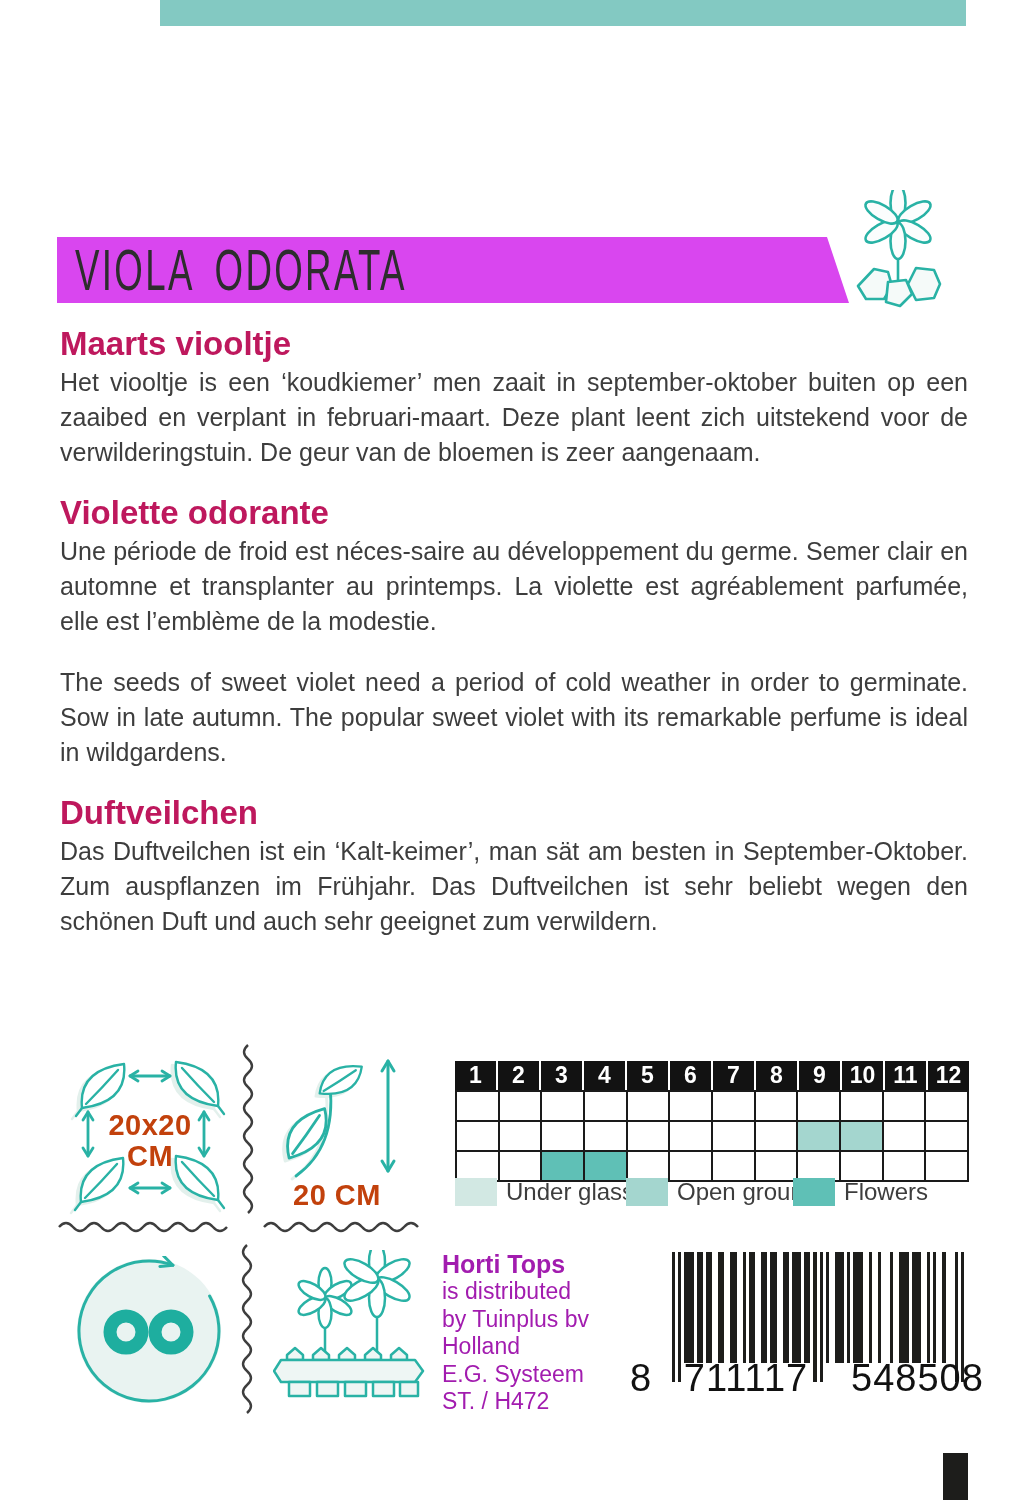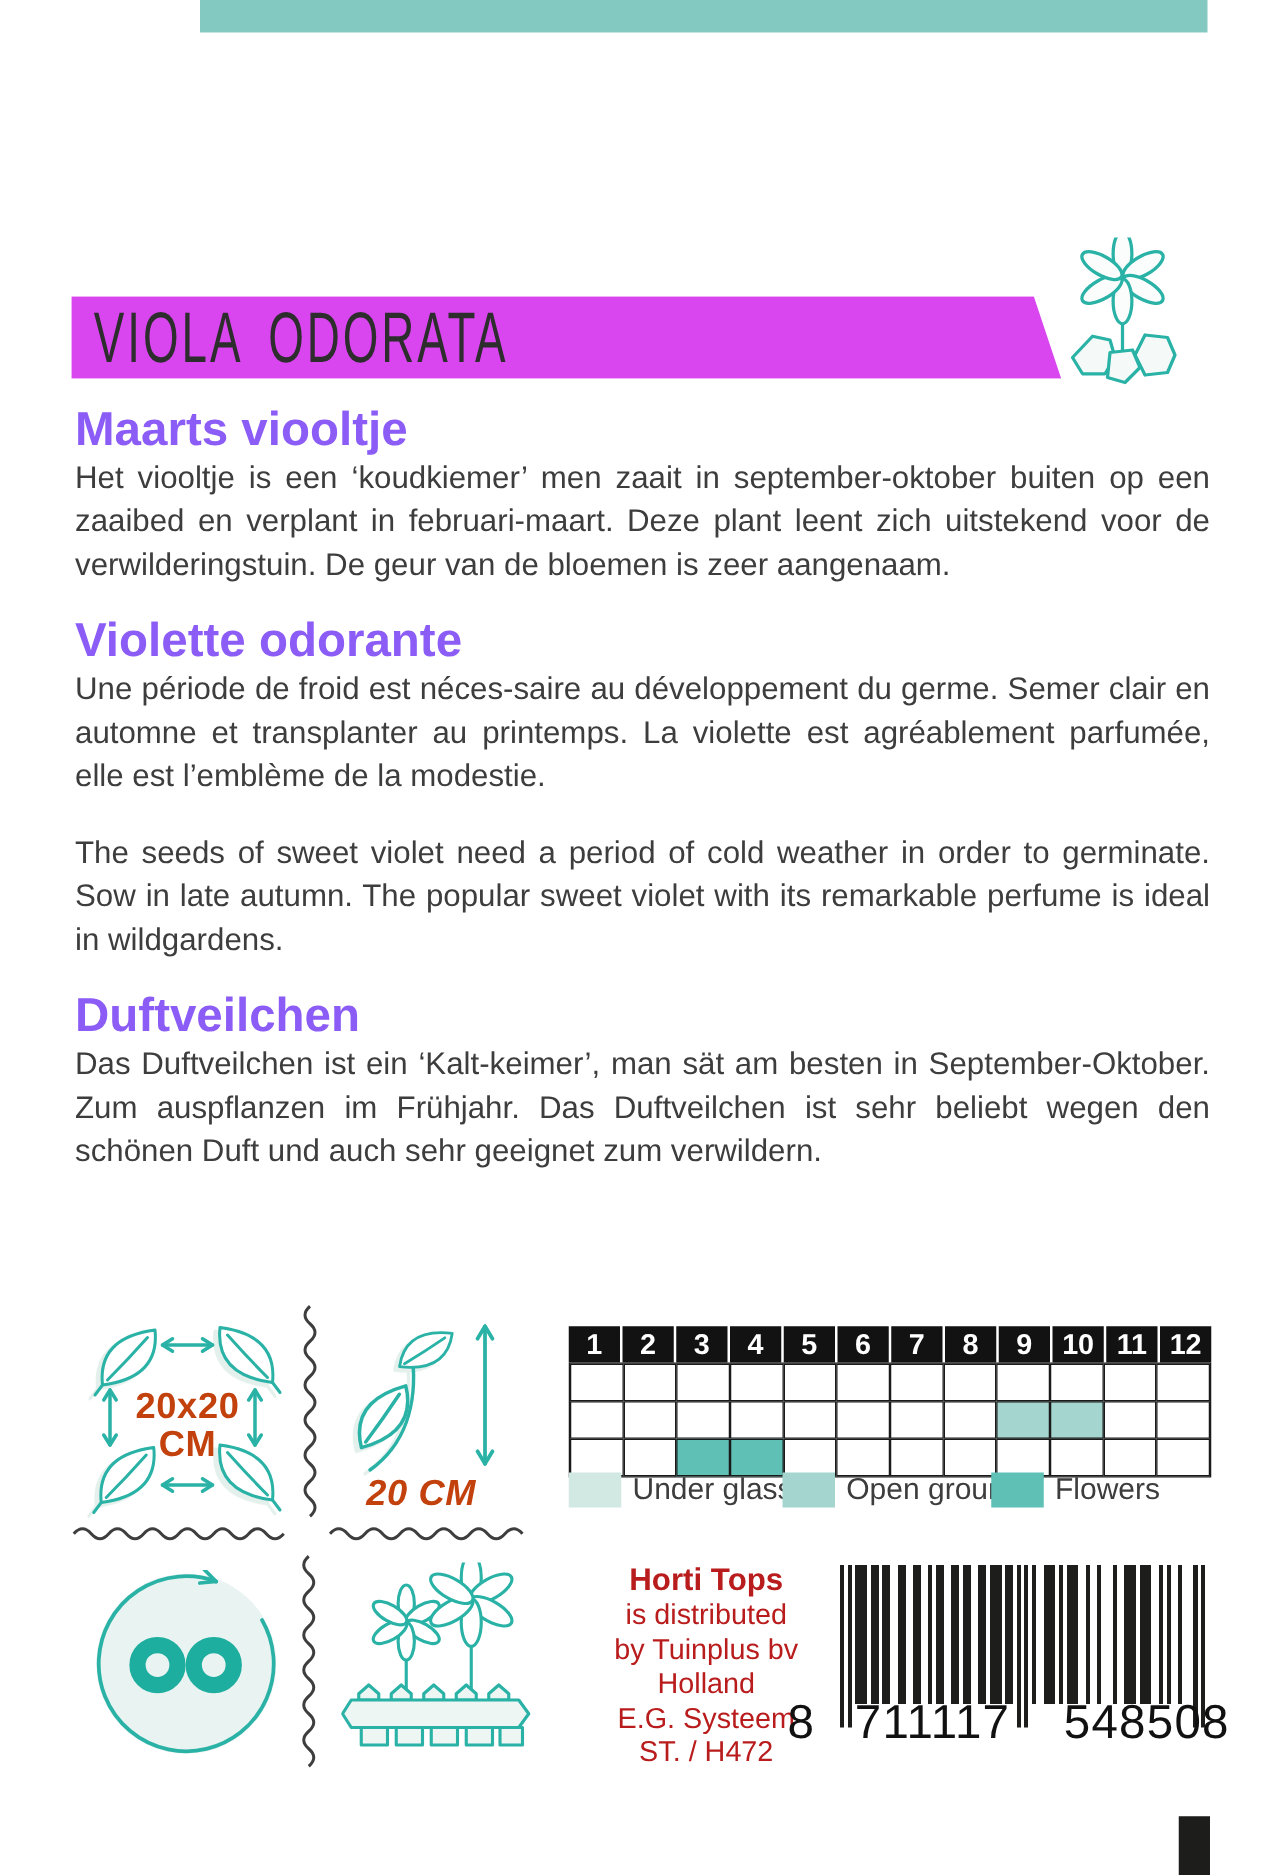--- a/index.html
+++ b/index.html
@@ -14,21 +14,21 @@
           clip-path:polygon(0 0,770px 0,792px 66px,0 66px);}
   .banner-title{position:absolute;left:18px;top:0;line-height:66px;font-size:47px;color:#2d2d2d;
           font-weight:400;letter-spacing:3px;word-spacing:12px;display:inline-block;
           transform:scale(0.78,1.22);transform-origin:0 50%;white-space:nowrap;}
 
   
   .flower-emblem{position:absolute;left:850px;top:190px;}
 
   
   .content{position:absolute;left:60px;top:327px;width:908px;}
-  .section h2{margin:0 0 4px 0;font-size:38px;line-height:34px;font-weight:700;color:#8b5cf6;}
+  .section h2{margin:0 0 4px 0;font-size:33px;line-height:34px;font-weight:700;color:#be185d;}
   .section p{margin:0 0 26px 0;font-size:25px;line-height:35px;color:#3d3d3d;text-align:justify;}
 
   
   .icon-teal{stroke:#29b2a5;fill:none;stroke-linecap:round;stroke-linejoin:round;}
   .leaf-shadow{filter:drop-shadow(-4px 3px 0 #e3f0ec);}
   .iconlabel{position:absolute;color:#c2410c;font-weight:700;font-size:29px;letter-spacing:0.5px;
              text-align:center;line-height:31px;}
 
   .wavy{position:absolute;}
 
@@ -41,21 +41,21 @@
   .cal-row{display:grid;grid-template-columns:repeat(12,1fr);}
   .cal-cell{height:28px;border:1px solid #1a1a1a;}
 
   
   .legend{position:absolute;left:455px;top:1178px;width:514px;height:30px;}
   .legend-item{position:absolute;display:flex;align-items:center;}
   .legend-swatch{width:42px;height:28px;display:inline-block;}
   .legend-label{font-size:24px;color:#3d3d3d;margin-left:9px;}
 
   
-  .distributor{position:absolute;left:470px;top:1250px;width:190px;color:#b91c1c;text-align:center;}
+  .distributor{position:absolute;left:442px;top:1250px;width:190px;color:#a21caf;}
   .distributor .d-name{font-size:25px;font-weight:700;line-height:28px;margin:0;}
   .distributor .d-line{font-size:23px;line-height:27.5px;margin:0;}
 
   
   .barcode-svg{position:absolute;left:672px;top:1252px;}
   .bc-digit{position:absolute;font-size:38px;color:#111111;top:1357px;}
   .bc-first{left:630px;}
   .bc-g1{left:681px;width:130px;text-align:center;letter-spacing:1px;}
   .bc-g2{left:823px;width:132px;text-align:center;letter-spacing:1px;margin-left:28px;}
 
@@ -167,21 +167,21 @@
     <div class="iconlabel" style="left:40px;top:62px;width:100px;">
       <div>20x20</div>
       <div>CM</div>
     </div>
   </div>
 
   <svg class="wavy" style="left:240px;top:1043px;" width="16" height="176" viewBox="0 0 16 176">
     <path d="M8,2 q-8,7 0,14 t0,14 t0,14 t0,14 t0,14 t0,14 t0,14 t0,14 t0,14 t0,14 t0,14 t0,14" fill="none" stroke="#3e3e3e" stroke-width="2.4"></path>
   </svg>
 
-  <div class="abs" style="left:262px;top:1048px;width:165px;height:170px;font-style:italic;">
+  <div class="abs" style="left:262px;top:1048px;width:165px;height:170px;">
     <svg class="abs leaf-shadow" style="left:8px;top:4px;" width="110" height="128" viewBox="0 0 110 128">
       <g class="icon-teal" stroke-width="2.8">
         <path d="M26,124 C54,104 64,72 60,34" fill="none"></path>
         <g transform="translate(2,56) rotate(-8)">
           <path d="M10,52 Q6,14 52,8 Q56,46 10,52 Z" fill="#ffffff"></path>
             <path d="M14,48 Q30,32 46,14"></path>
         </g>
         <g transform="translate(52,-2) rotate(14) scale(0.82)">
           <path d="M10,52 Q6,14 52,8 Q56,46 10,52 Z" fill="#ffffff"></path>
             <path d="M14,48 Q30,32 46,14"></path>

